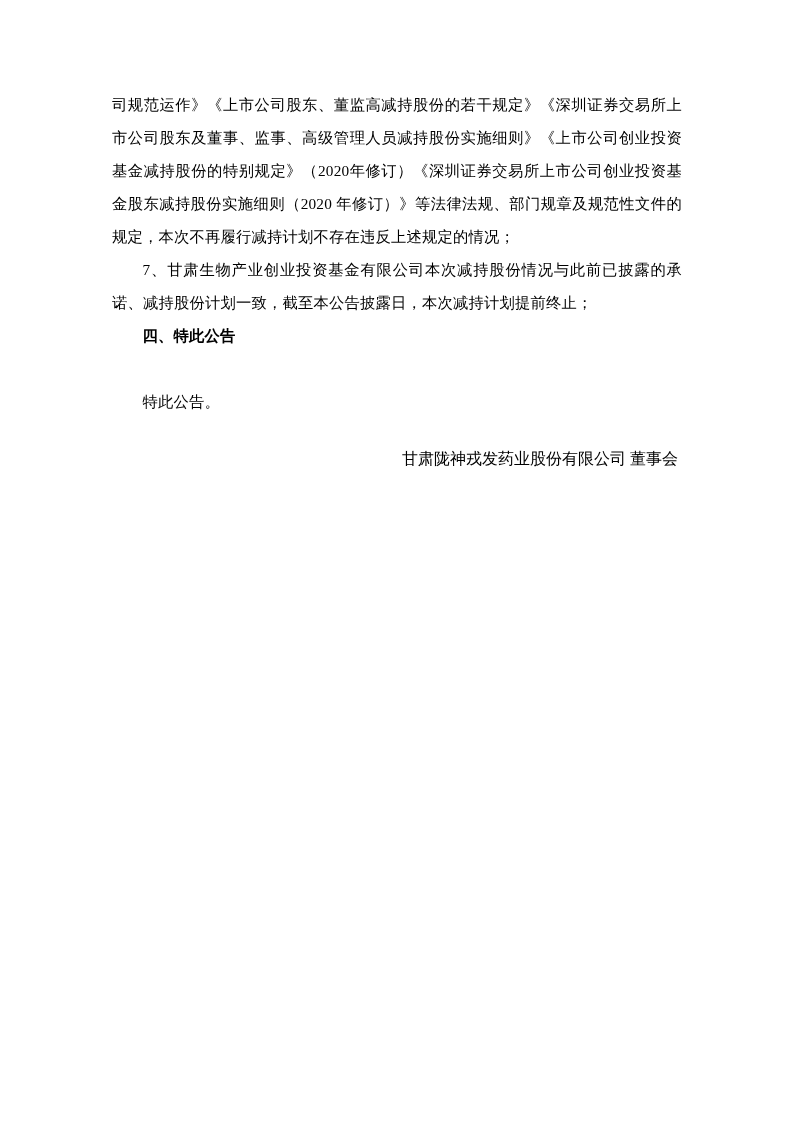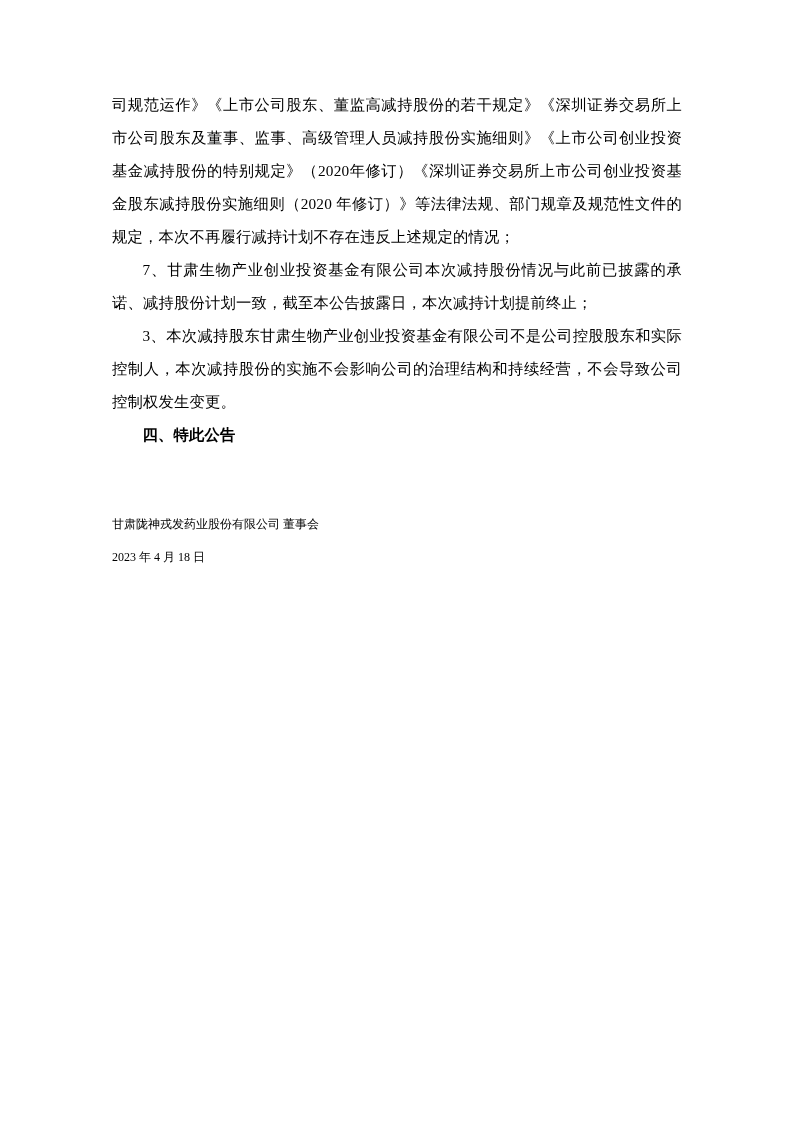--- a/index.html
+++ b/index.html
@@ -45,46 +45,45 @@
     line-height: 33px;
   }
   .spacer-block {
     height: 33px;
   }
   .sign-block {
     margin-top: 24px;
     text-align: right;
   }
   .sign-line {
-    font-size: 12px;
+    font-size: 16px;
     line-height: 33px;
-    text-align: left;
+    text-align: right;
     padding-right: 4px;
   }
   .sign-line.date {
     padding-right: 6px;
   }
 </style>
 </head>
 <body>
 
 <div class="page">
   <div class="doc-body">
 
     <p class="flow">司规范运作》《上市公司股东、董监高减持股份的若干规定》《深圳证券交易所上市公司股东及董事、监事、高级管理人员减持股份实施细则》《上市公司创业投资基金减持股份的特别规定》（2020年修订）《深圳证券交易所上市公司创业投资基金股东减持股份实施细则（2020 年修订）》等法律法规、部门规章及规范性文件的规定，本次不再履行减持计划不存在违反上述规定的情况；</p>
 
     <p class="indent">7、甘肃生物产业创业投资基金有限公司本次减持股份情况与此前已披露的承诺、减持股份计划一致，截至本公告披露日，本次减持计划提前终止；</p>
 
-    <p class="indent">3、本次减持股东甘肃生物产业创业投资基金有限公司不是公司控股股东和实际控制人，本次减持股份的实施不会影响公司的治理结构和持续经营，不会导致公司控制权发生变更。</p>
 
     <p class="section-heading">四、特此公告</p>
 
 
     <div class="spacer-block"></div>
 
+    <p class="indent">特此公告。</p>
 
     <div class="sign-block">
       <div class="sign-line">甘肃陇神戎发药业股份有限公司 董事会</div>
-      <div class="sign-line date">2023 年 4 月 18 日</div>
     </div>
 
   </div>
 </div>
 
 </body></html>

